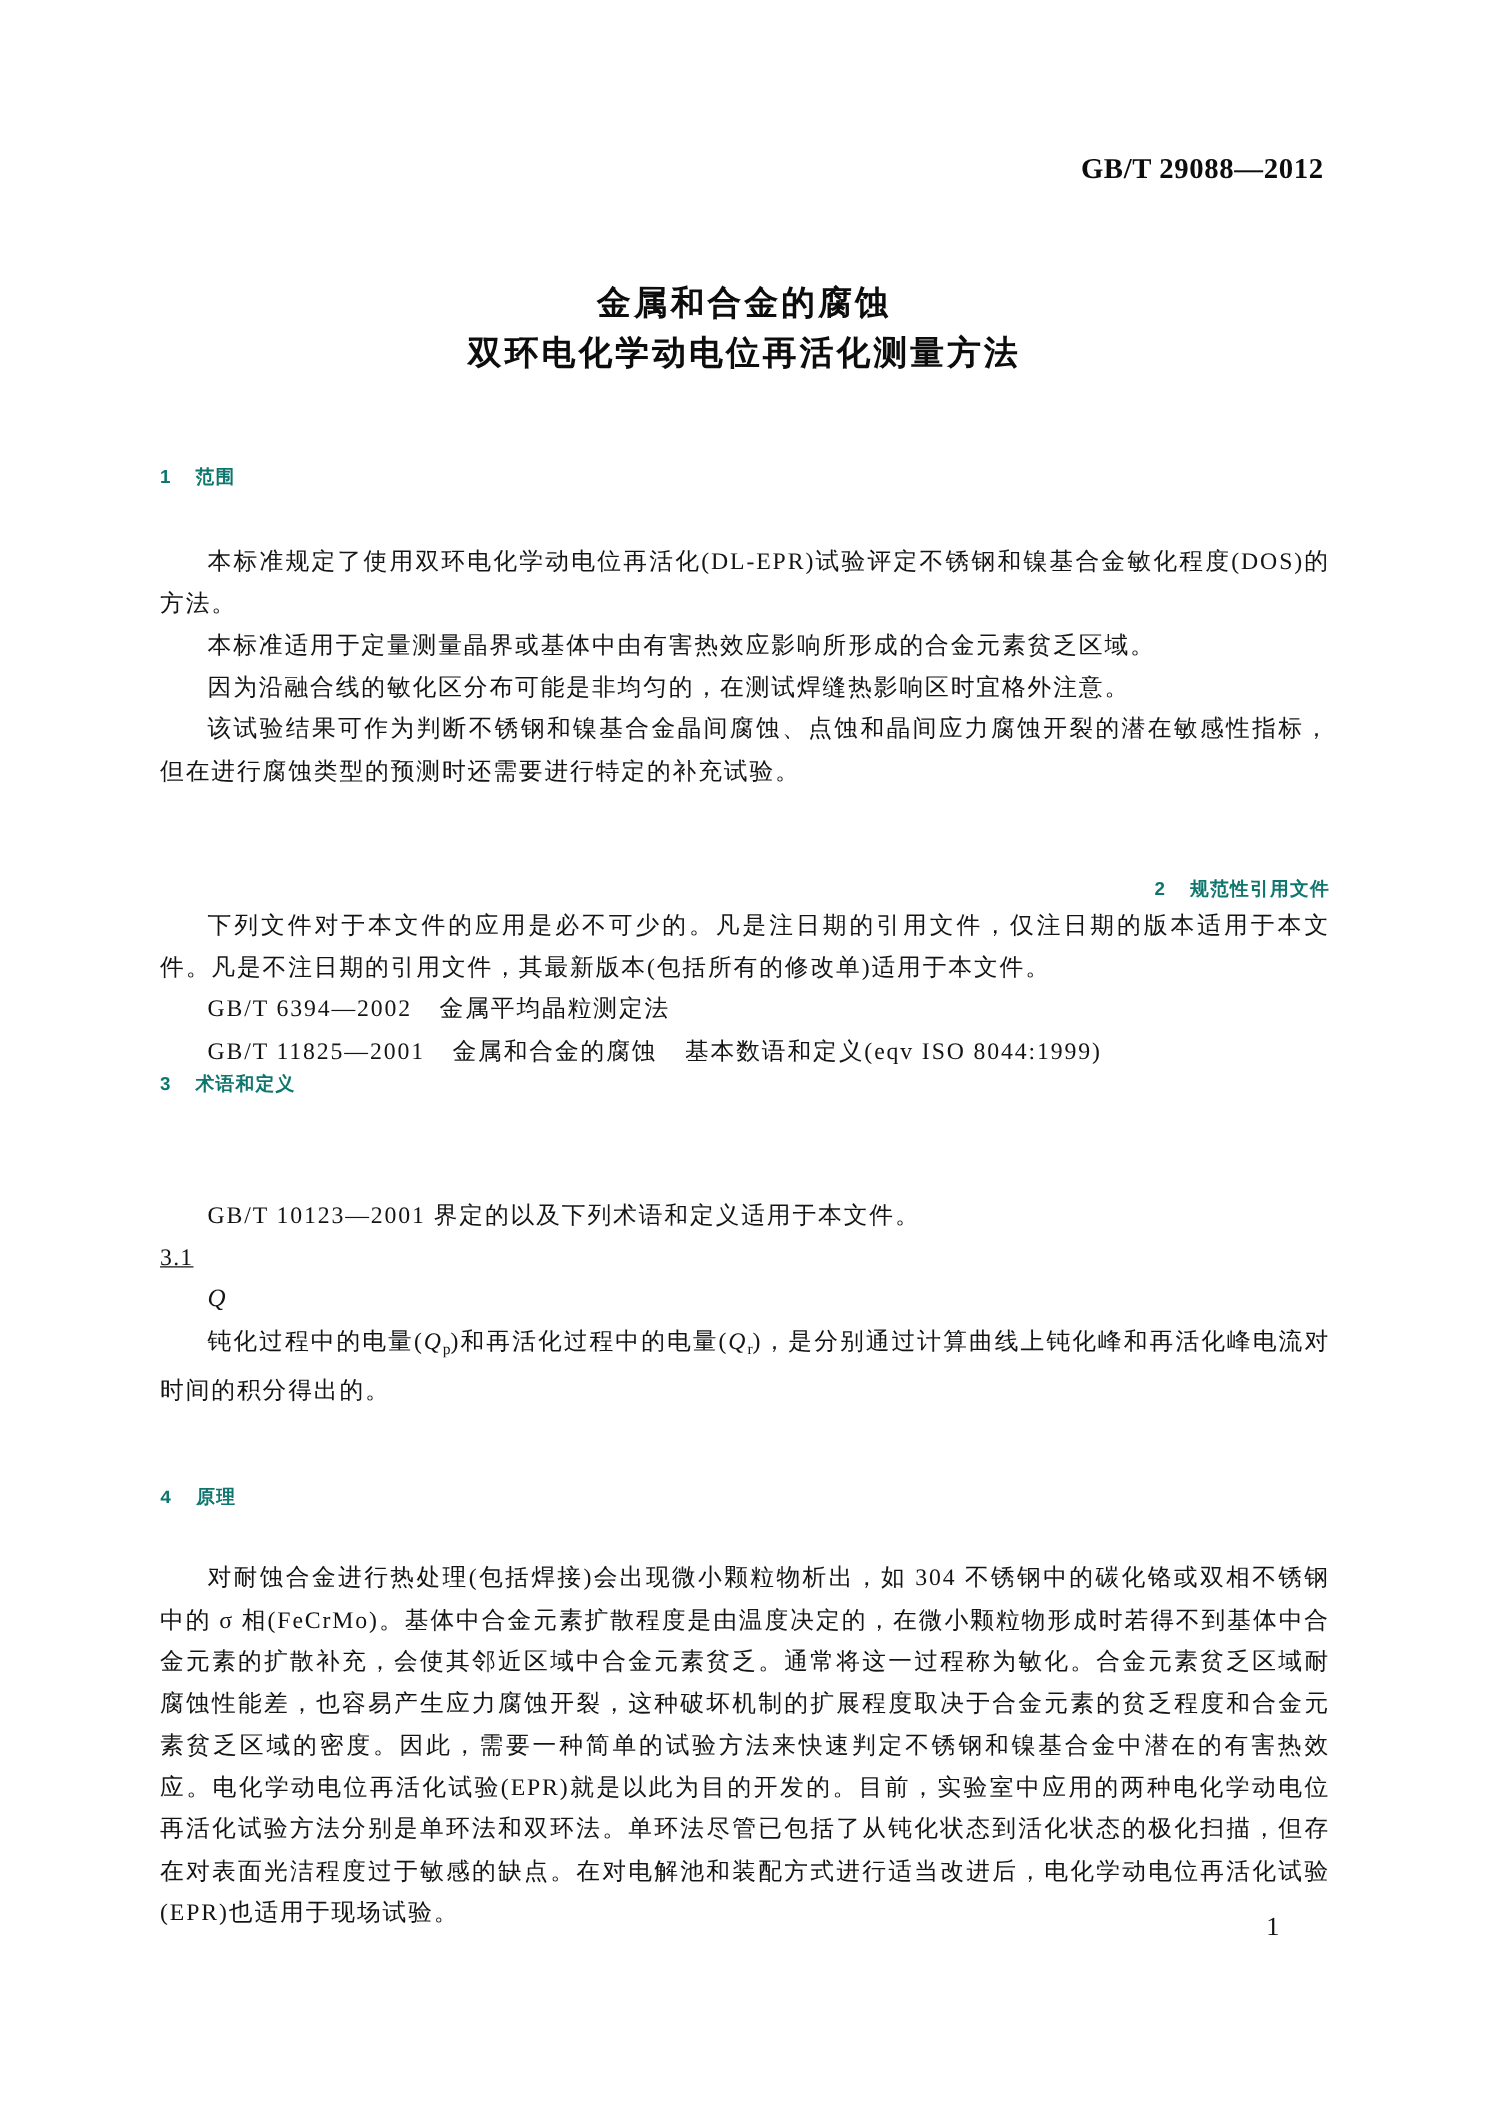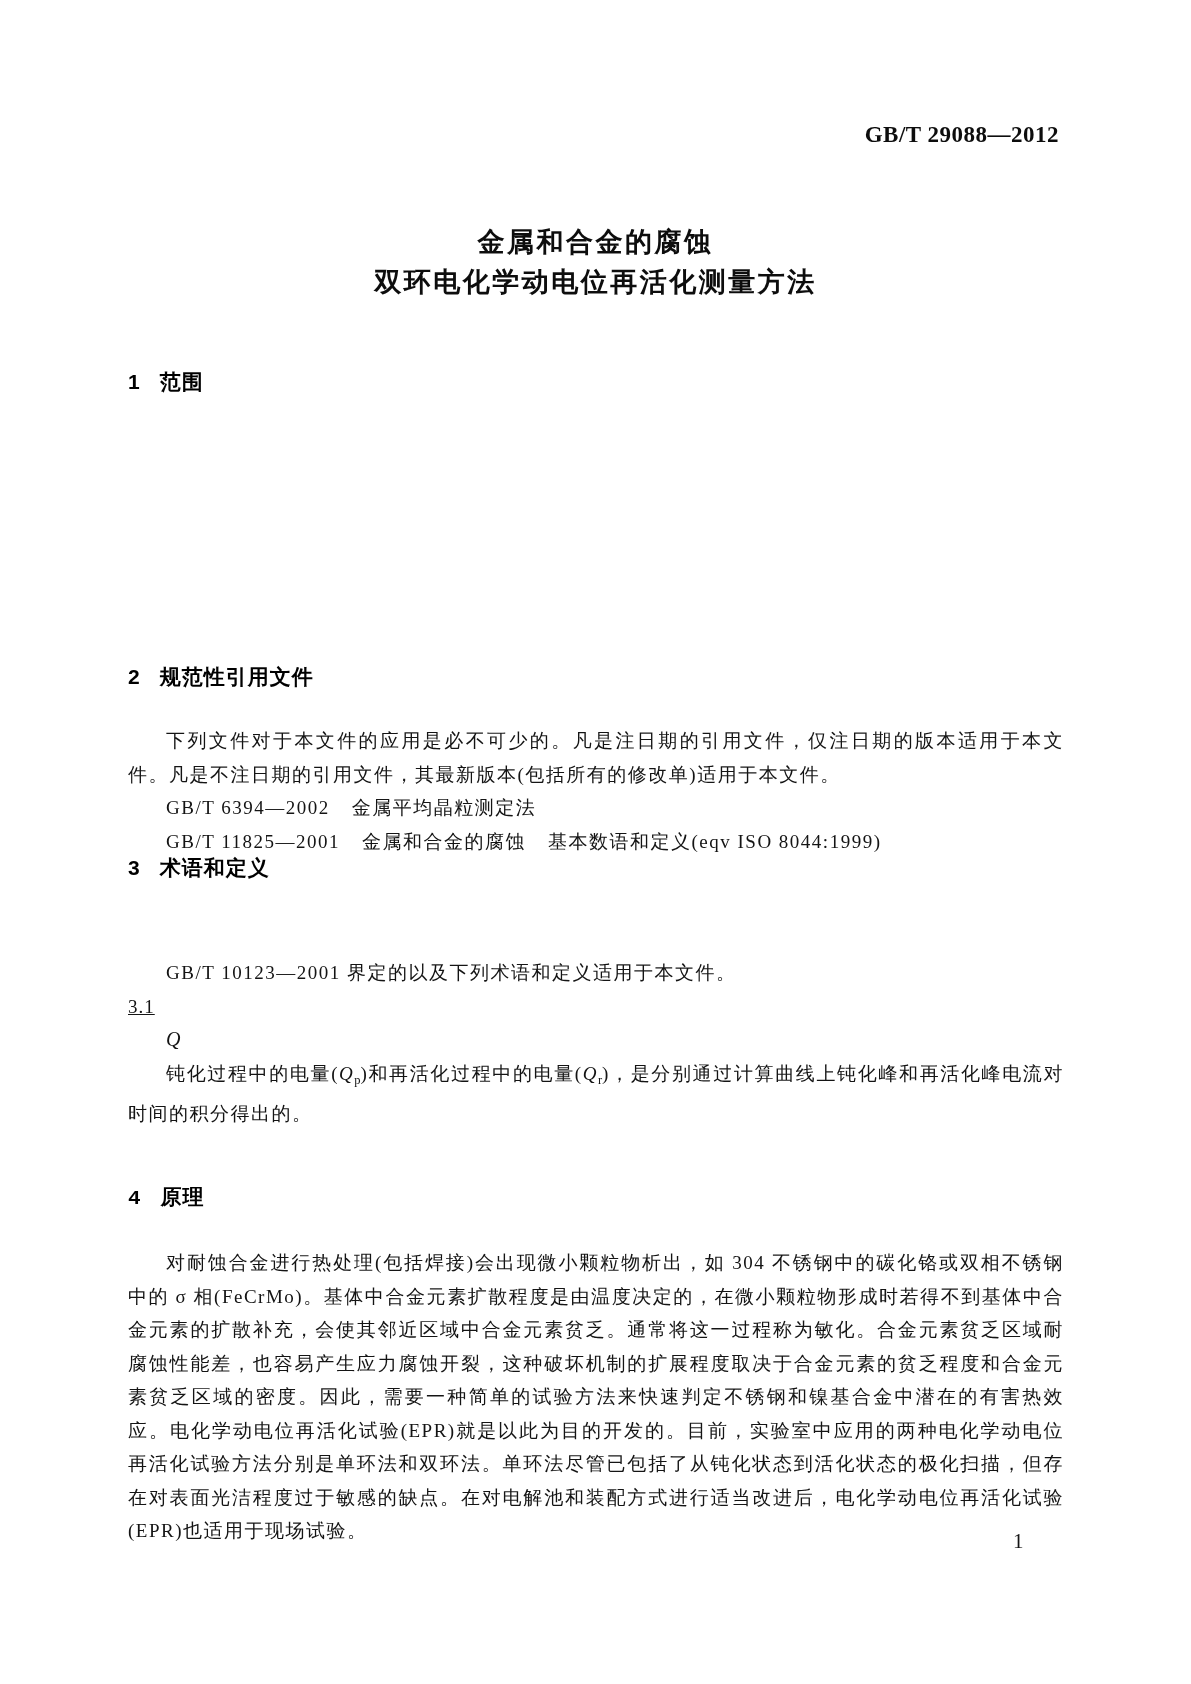--- a/index.html
+++ b/index.html
@@ -26,22 +26,22 @@
     font-family: "Liberation Sans", "DejaVu Sans", sans-serif;
     font-weight: bold; font-size: 27px; line-height: 40px;
     letter-spacing: 2.5px; color: #0d0d0d;
   }
 
   .content { position: absolute; left: 128px; width: 936px; }
 
   .sec-heading {
     position: absolute; left: 128px; width: 936px;
     font-family: "Liberation Sans", "DejaVu Sans", sans-serif;
-    font-weight: bold; font-size: 21px; line-height: 24px;
-    letter-spacing: 1px; color: #000000;
+    font-weight: bold; font-size: 15px; line-height: 24px;
+    letter-spacing: 1px; color: #0f766e;
   }
   .sec-heading .sec-num { display: inline-block; margin-right: 20px; letter-spacing: 0; }
 
   .body-block {
     font-size: 19px; line-height: 33.5px;
     text-align: justify; letter-spacing: 1.5px;
     color: #141414;
   }
   .body-block p { margin: 0; text-indent: 2em; }
   .noindent { text-indent: 0 !important; }
@@ -75,22 +75,28 @@
   <div class="doc-number">GB/T 29088—2012</div>
 
   <div class="doc-title">
     <div>金属和合金的腐蚀</div>
     <div>双环电化学动电位再活化测量方法</div>
   </div>
 
   <div class="sec-heading" style="top: 370px;">
     <span class="sec-num">1</span><span>范围</span>
   </div>
+  <div class="content body-block" style="top: 433px;">
+    <p>本标准规定了使用双环电化学动电位再活化(DL-EPR)试验评定不锈钢和镍基合金敏化程度(DOS)的方法。</p>
+    <p>本标准适用于定量测量晶界或基体中由有害热效应影响所形成的合金元素贫乏区域。</p>
+    <p>因为沿融合线的敏化区分布可能是非均匀的，在测试焊缝热影响区时宜格外注意。</p>
+    <p>该试验结果可作为判断不锈钢和镍基合金晶间腐蚀、点蚀和晶间应力腐蚀开裂的潜在敏感性指标，但在进行腐蚀类型的预测时还需要进行特定的补充试验。</p>
+  </div>
 
-  <div class="sec-heading" style="top: 665px;">
+  <div class="sec-heading" style="top: 700px; text-align: right;">
     <span class="sec-num">2</span><span>规范性引用文件</span>
   </div>
   <div class="content body-block" style="top: 724px;">
     <p>下列文件对于本文件的应用是必不可少的。凡是注日期的引用文件，仅注日期的版本适用于本文件。凡是不注日期的引用文件，其最新版本(包括所有的修改单)适用于本文件。</p>
     <p class="ref-line noindent indented">
       <span class="ref-code">GB/T 6394—2002</span><span>金属平均晶粒测定法</span>
     </p>
     <p class="ref-line noindent indented">
       <span class="ref-code">GB/T 11825—2001</span><span class="ref-part">金属和合金的腐蚀</span><span>基本数语和定义(eqv ISO 8044:1999)</span>
     </p>

